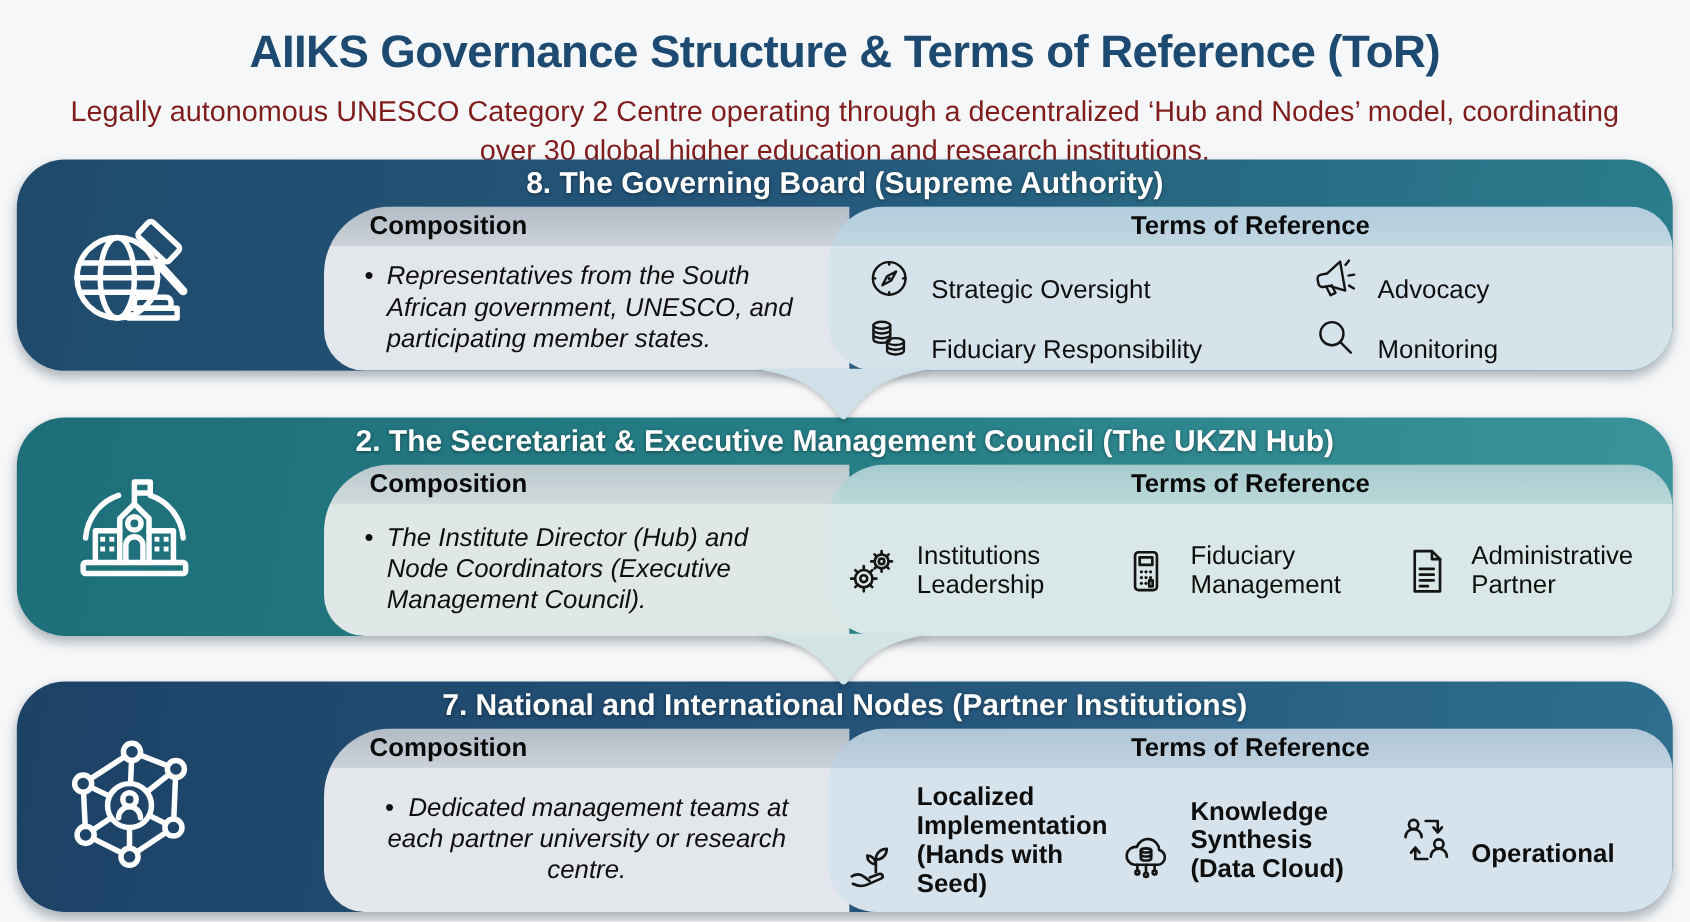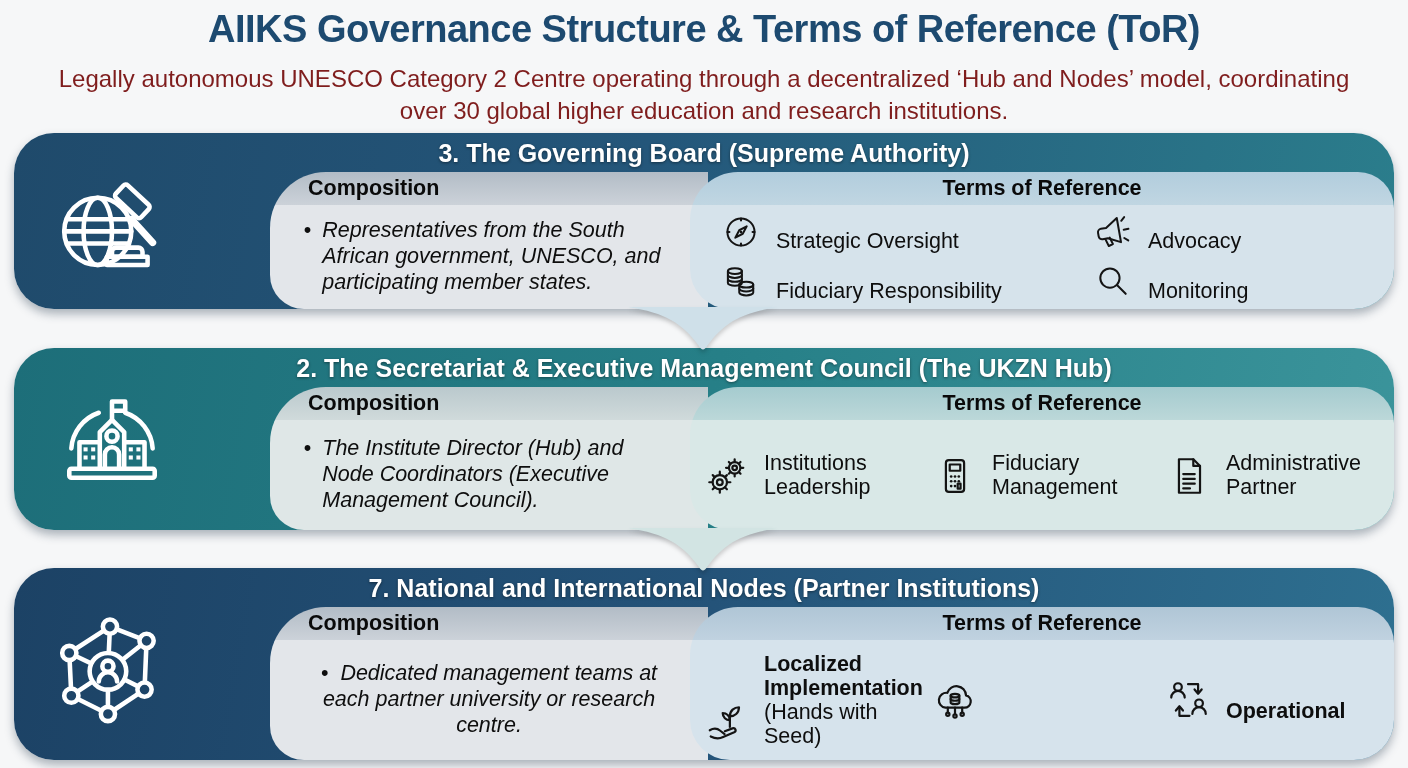--- a/index.html
+++ b/index.html
@@ -4,21 +4,21 @@
 <style>
   html,body{margin:0;padding:0;}
   body{
     width:1408px;height:768px;position:relative;overflow:hidden;
     background:#f6f7f8;
     font-family:"Liberation Sans", sans-serif;
     color:#0e0e0e;
   }
   
   .header{position:absolute;top:8px;left:0;right:0;text-align:center;}
-  .title{font-size:38px;font-weight:bold;color:#1d4a70;letter-spacing:-0.5px;}
+  .title{font-size:38px;font-weight:bold;color:#1d4a70;letter-spacing:-0.5px;margin-top:15px;}
   .subtitle{font-size:24px;color:#7f1d1d;margin:12px auto 0;max-width:1320px;line-height:1.34;}
 
   
   .card{position:absolute;left:14px;width:1380px;border-radius:40px;overflow:hidden;
         box-shadow:0 5px 10px rgba(30,50,70,.35);}
   #card1{top:133px;height:176px;background:linear-gradient(100deg,#1f4a6b 0%,#24567a 45%,#2b7e8c 100%);}
   #card2{top:348px;height:182px;background:linear-gradient(100deg,#1d6e79 0%,#267f87 50%,#3b949b 100%);}
   #card3{top:568px;height:192px;background:linear-gradient(100deg,#1c4265 0%,#245379 50%,#2e7090 100%);}
   .card-title{position:absolute;top:6px;left:0;right:0;text-align:center;color:#fff;
               font-weight:bold;font-size:25px;text-shadow:0 1px 3px rgba(0,0,0,.45);}
@@ -57,21 +57,21 @@
   
   .tor-grid2{height:100%;display:grid;grid-template-columns:372px auto;row-gap:8px;
              align-content:center;padding-left:30px;}
   .tor-grid3{height:100%;display:grid;grid-template-columns:228px 234px auto;
              align-content:center;align-items:center;padding-left:14px;}
   .tor-item{display:flex;align-items:flex-end;gap:14px;}
   .ti-text{font-size:21.5px;line-height:1.12;}
   .tor-grid2 .ti-text{white-space:nowrap;}
   .tor-grid3 .ti-text{max-width:172px;}
   #card3 .ti-label{font-weight:bold;}
-  .ti-sub{font-weight:normal;}
+  .ti-sub{font-weight:bold;}
 
   
   .ic{width:42px;height:42px;stroke:#141414;fill:none;stroke-width:2.3;
       stroke-linecap:round;stroke-linejoin:round;flex:0 0 auto;}
   .tor-grid3 .ic{width:46px;height:46px;}
   .big-ic{width:100%;height:100%;stroke:#ffffff;fill:none;stroke-width:4.5;
           stroke-linecap:round;stroke-linejoin:round;}
 
   
   .flow-arrow{position:absolute;left:628px;width:150px;height:44px;z-index:6;
@@ -205,21 +205,21 @@
     </symbol>
   </defs>
 </svg>
 
 <div class="header">
   <div class="title">AIIKS Governance Structure &amp; Terms of Reference (ToR)</div>
   <div class="subtitle">Legally autonomous UNESCO Category 2 Centre operating through a decentralized ‘Hub and Nodes’ model, coordinating over 30 global higher education and research institutions.</div>
 </div>
 
 <div class="card" id="card1">
-  <div class="card-title">3. The Governing Board (Supreme Authority)</div>
+  <div class="card-title">8. The Governing Board (Supreme Authority)</div>
   <div class="big-icon">
     <svg class="big-ic">
         <use href="#sym-globe-gavel"></use>
       </svg>
   </div>
   <div class="panel comp-panel">
     <div class="panel-head comp-head">
       <span>Composition</span>
     </div>
     <div class="panel-body comp-body">
@@ -341,20 +341,24 @@
             </svg>
           <div class="ti-text">
             <div class="ti-label">Localized Implementation</div>
             <div class="ti-sub">(Hands with Seed)</div>
           </div>
         </div>
         <div class="tor-item">
           <svg class="ic">
               <use href="#sym-cloud-db"></use>
             </svg>
+          <div class="ti-text">
+            <div class="ti-label">Knowledge Synthesis</div>
+            <div class="ti-sub">(Data Cloud)</div>
+          </div>
         </div>
         <div class="tor-item">
           <svg class="ic">
               <use href="#sym-people-exchange"></use>
             </svg>
           <div class="ti-text">
             <div class="ti-label">Operational</div>
           </div>
         </div>
       </div>

